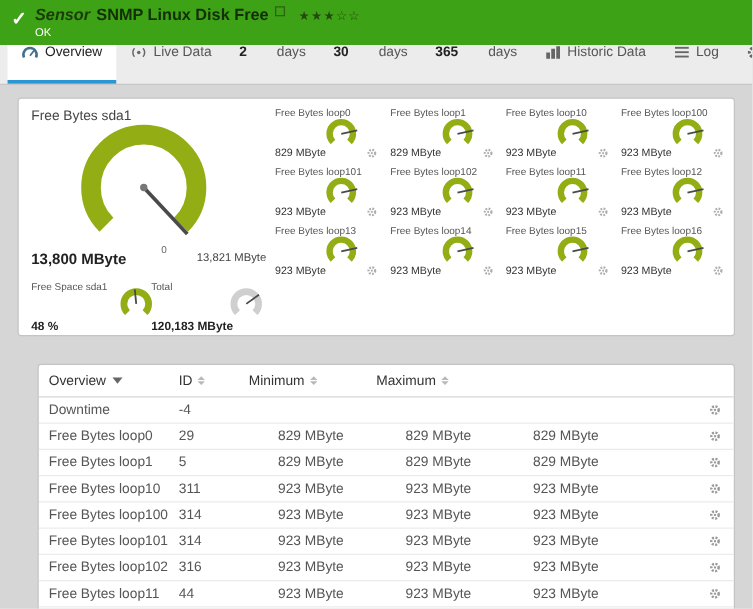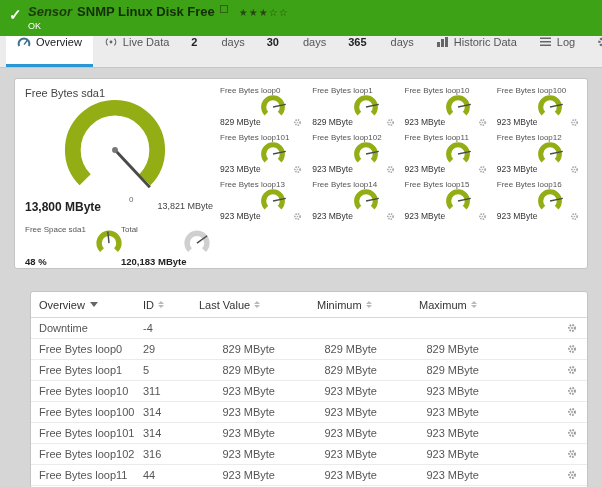--- a/index.html
+++ b/index.html
@@ -352,27 +352,20 @@
           <span>Overview</span>
             <span class="caret"></span>
         </span>
         <span class="c-id hcell">
           <span>ID</span>
           <span class="sortd">
               <span class="tri-up"></span>
               <span class="tri-down"></span>
             </span>
         </span>
-        <span class="c-last hcell">
-          <span>Last Value</span>
-          <span class="sortd">
-              <span class="tri-up"></span>
-              <span class="tri-down"></span>
-            </span>
-        </span>
         <span class="c-min hcell">
           <span>Minimum</span>
           <span class="sortd">
               <span class="tri-up"></span>
               <span class="tri-down"></span>
             </span>
         </span>
         <span class="c-max hcell">
           <span>Maximum</span>
           <span class="sortd">

